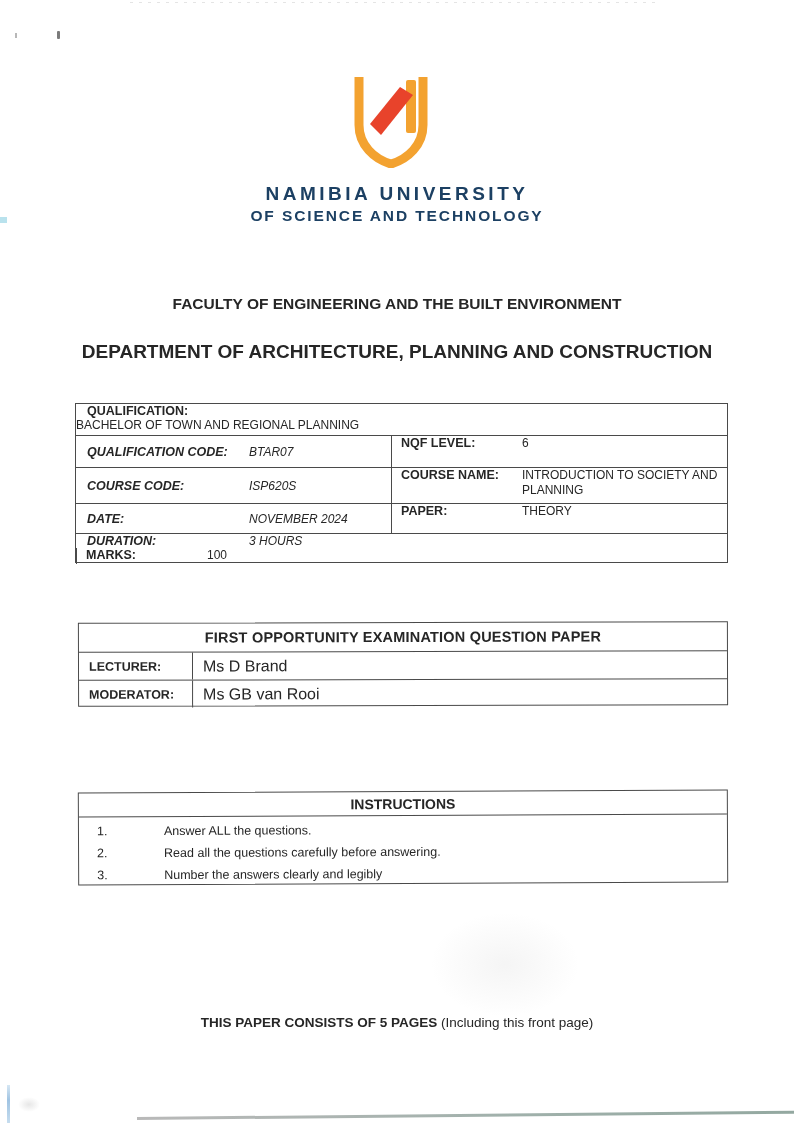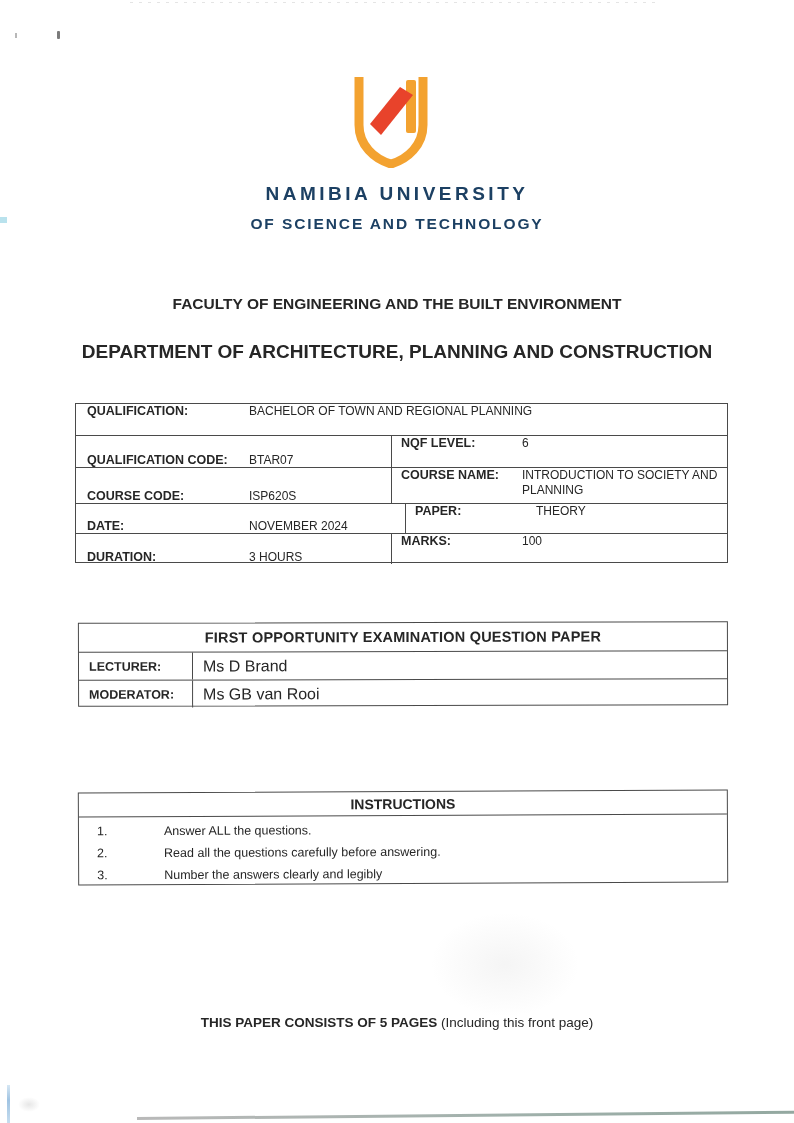--- a/index.html
+++ b/index.html
@@ -7,32 +7,32 @@
     width:794px;height:1123px;position:relative;overflow:hidden;
     background:#ffffff;color:#262626;
     font-family:"Liberation Sans", sans-serif;
   }
   .abs{position:absolute;}
   
   #logo{left:352px;top:74px;width:78px;height:94px;}
   .brand1{left:0;right:0;top:183px;text-align:center;font-weight:bold;
           font-size:19px;letter-spacing:3.5px;color:#1c4063;}
   .brand2{left:0;right:0;top:207px;text-align:center;font-weight:bold;
-          font-size:15.5px;letter-spacing:1.9px;color:#1c4063;margin-top:8px;}
+          font-size:15.5px;letter-spacing:1.9px;color:#1c4063;}
   
   .faculty{left:0;right:0;top:295px;text-align:center;font-weight:bold;
            font-size:15.5px;color:#262626;}
   .department{left:0;right:0;top:341px;text-align:center;font-weight:bold;
               font-size:19px;color:#262626;}
   
   .tbl{border:1.5px solid #4a4a4a;box-sizing:border-box;background:transparent;}
   #info-table{left:75px;top:403px;width:653px;height:160px;}
   .t1r{display:flex;border-top:1.5px solid #4a4a4a;box-sizing:border-box;align-items:stretch;}
-  .t1r:first-child{border-top:none;}
-  .lhalf{width:315px;display:flex;align-items:flex-end;box-sizing:border-box;}
+  .t1r:first-child{border-top:none;flex-direction:column;}
+  .lhalf{width:315px;display:flex;align-items:center;box-sizing:border-box;font-style:italic;}
   .rhalf{flex:1;border-left:1.5px solid #4a4a4a;display:flex;align-items:flex-start;box-sizing:border-box;}
   .lab{width:173px;padding-left:11px;box-sizing:border-box;font-weight:bold;font-size:12.5px;}
   .rlab{width:130px;padding-left:9px;box-sizing:border-box;font-weight:bold;font-size:12.5px;}
   .val{font-size:12px;}
   .wrapval{width:200px;line-height:15px;}
   
   #exam-table{left:78px;top:622px;width:650px;height:84px;transform:rotate(-0.15deg);}
   .t2head{height:28px;display:flex;align-items:center;justify-content:center;
           font-weight:bold;font-size:14.5px;letter-spacing:0.2px;}
   .t2r{height:28px;display:flex;border-top:1.5px solid #4a4a4a;box-sizing:border-box;align-items:center;}
@@ -108,31 +108,31 @@
   <div class="t1r" style="height:36px;">
     <div class="lhalf">
       <div class="lab">COURSE CODE:</div>
       <div class="val">ISP620S</div>
     </div>
     <div class="rhalf">
       <div class="rlab">COURSE NAME:</div>
       <div class="val wrapval">INTRODUCTION TO SOCIETY AND PLANNING</div>
     </div>
   </div>
-  <div class="t1r" style="height:30px;gap:14px;">
+  <div class="t1r" style="height:30px;">
     <div class="lhalf">
       <div class="lab">DATE:</div>
       <div class="val">NOVEMBER 2024</div>
     </div>
     <div class="rhalf">
       <div class="rlab">PAPER:</div>
       <div class="val">THEORY</div>
     </div>
   </div>
-  <div class="t1r" style="height:31px;">
+  <div class="t1r" style="height:31px;flex-direction:column;">
     <div class="lhalf">
       <div class="lab">DURATION:</div>
       <div class="val">3 HOURS</div>
     </div>
     <div class="rhalf">
       <div class="rlab">MARKS:</div>
       <div class="val">100</div>
     </div>
   </div>
 </div>

